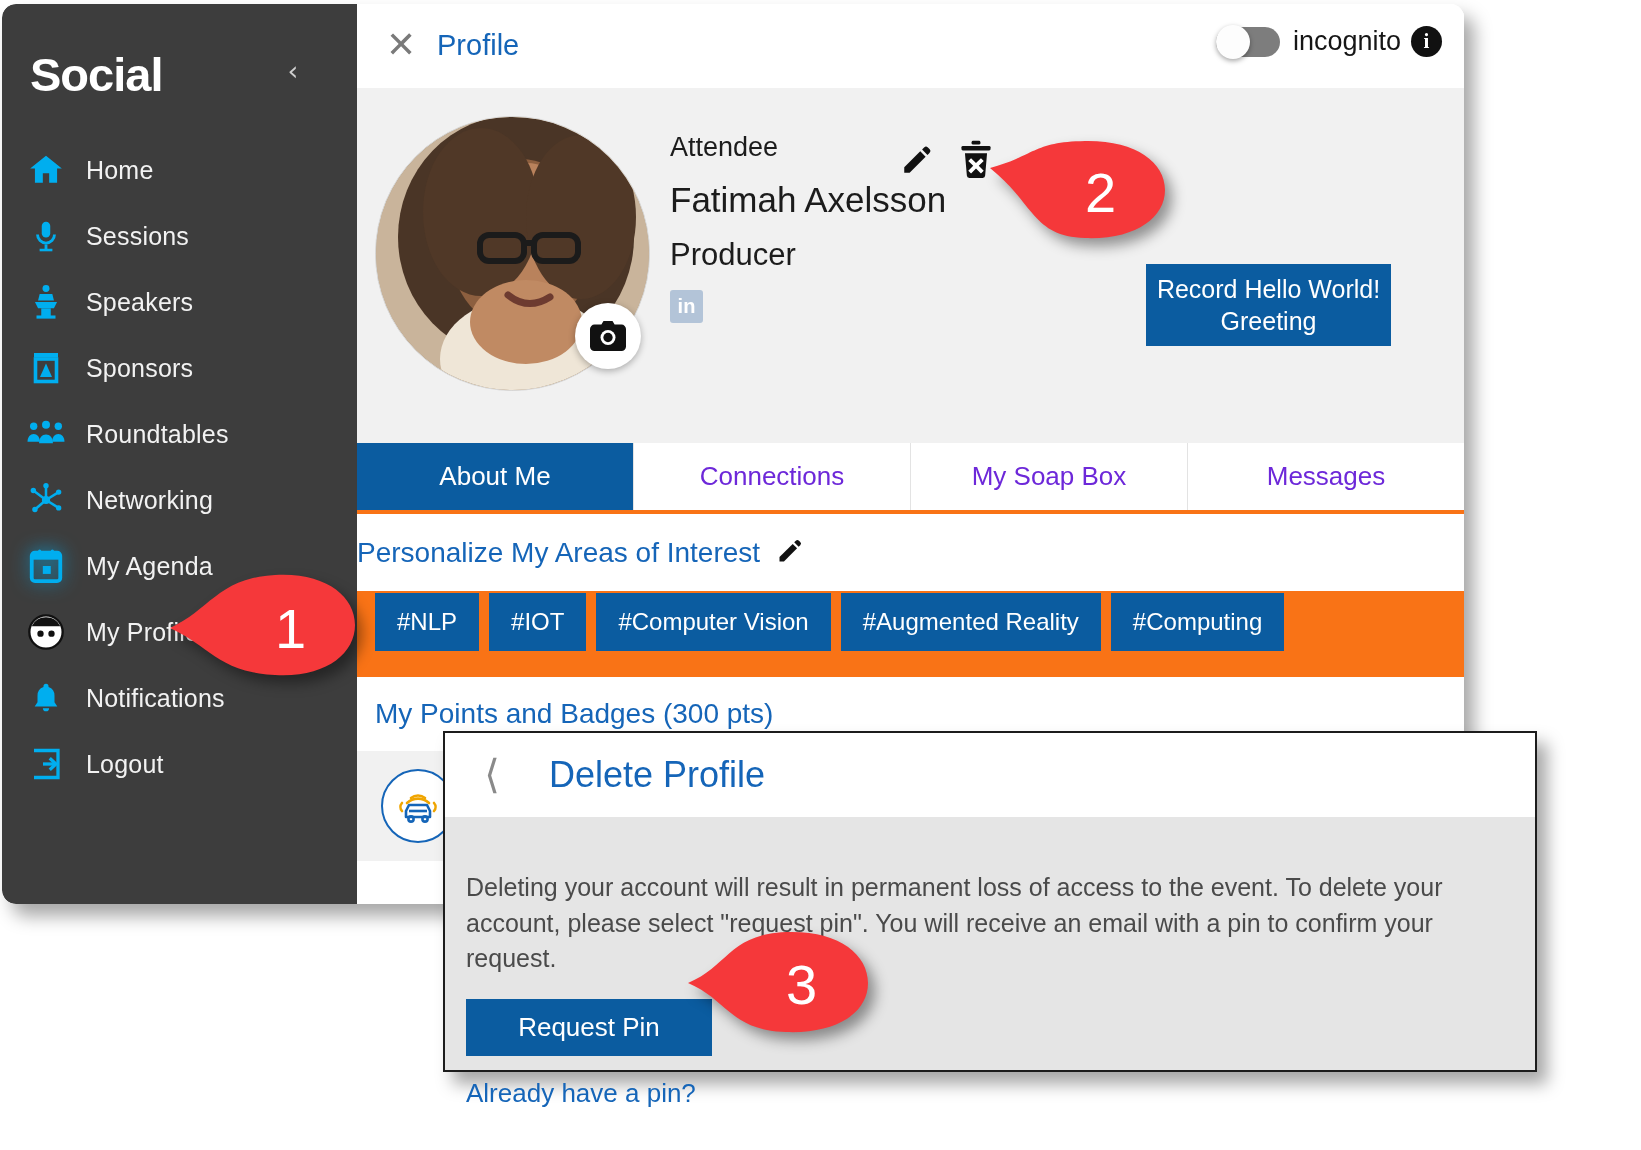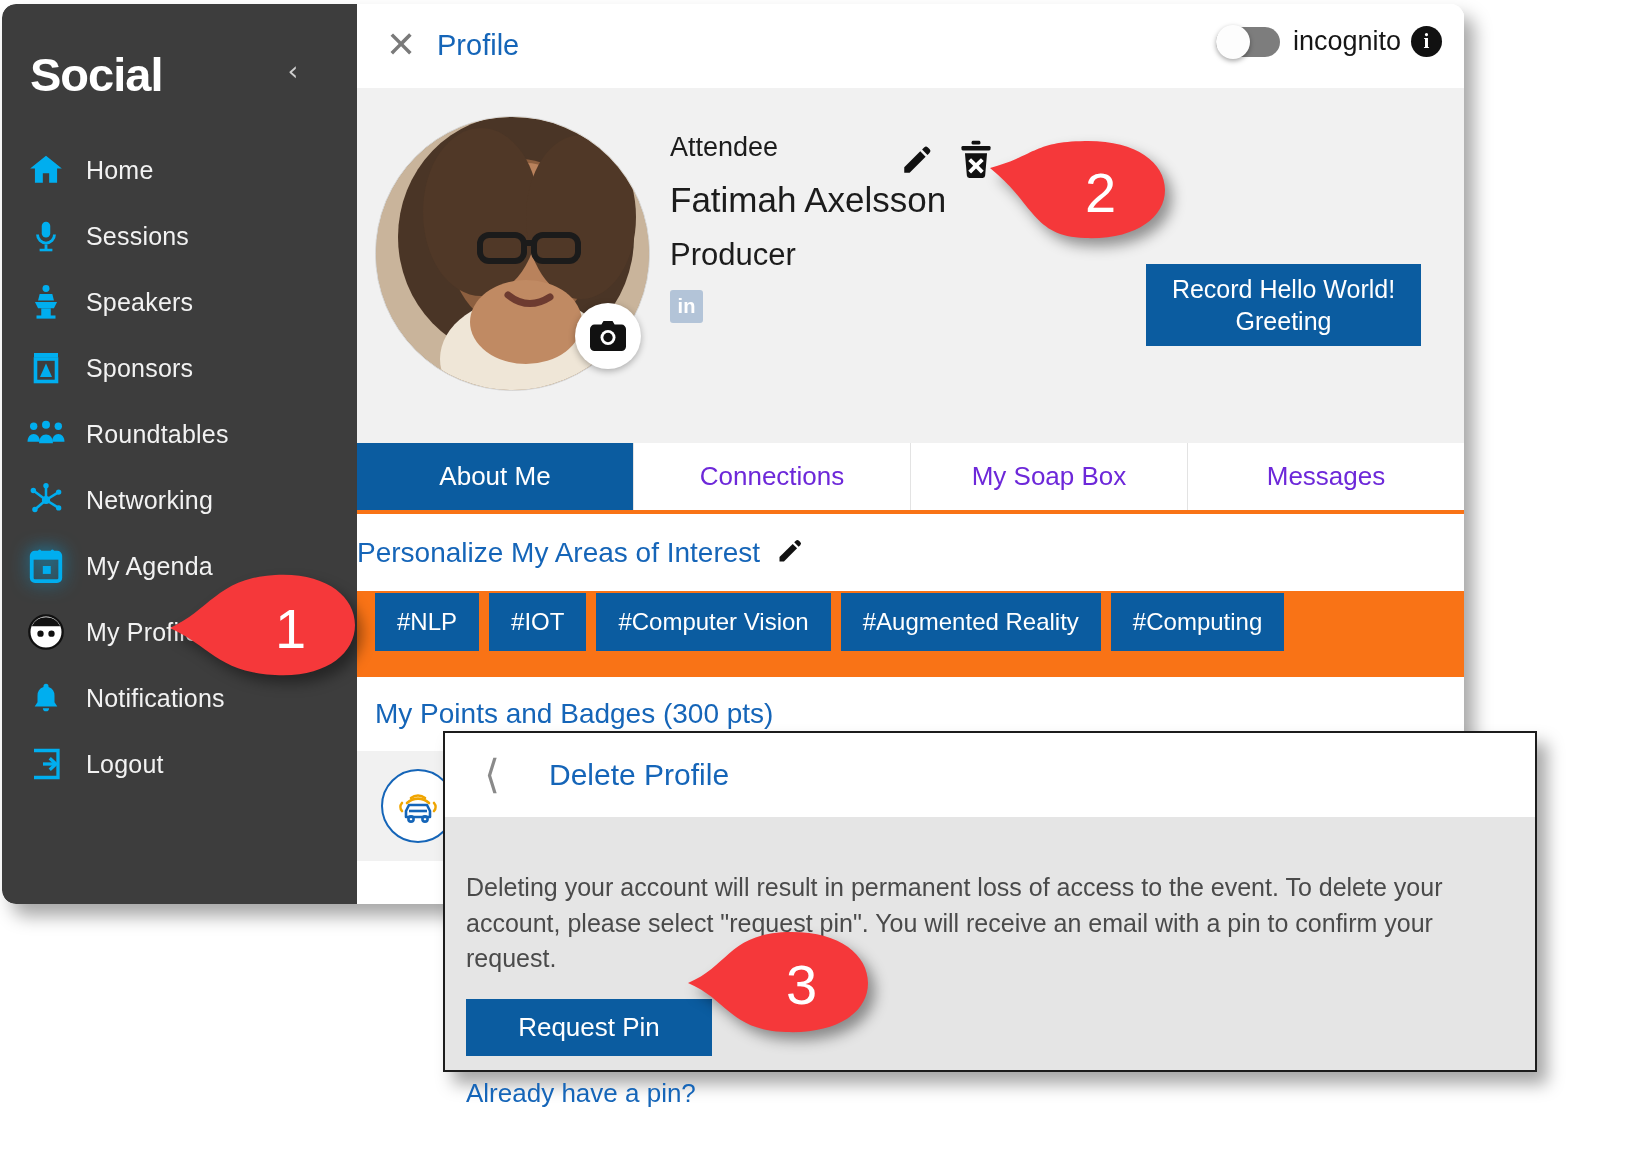--- a/index.html
+++ b/index.html
@@ -48,21 +48,21 @@
   .cam-btn{position:absolute;left:218px;top:215px;width:66px;height:66px;border-radius:50%;background:#ffffff;
     box-shadow:0 2px 7px rgba(0,0,0,.3);display:flex;align-items:center;justify-content:center;cursor:pointer;}
   .pinfo{position:absolute;left:313px;top:46px;}
   .p-role{font-size:27px;color:#1c1c1c;line-height:1.0;}
   .p-name{font-size:35px;color:#1c1c1c;margin-top:21px;line-height:1.0;}
   .p-title{font-size:31px;color:#1c1c1c;margin-top:22px;line-height:1.0;}
   .linkedin{margin-top:20px;width:33px;height:33px;background:#b3c4d8;border-radius:3px;display:flex;align-items:center;
     justify-content:center;color:#ffffff;font-weight:bold;font-size:20px;cursor:pointer;}
   .edit-pencil{position:absolute;left:543px;top:55px;cursor:pointer;}
   .trash-btn{position:absolute;left:603px;top:52px;cursor:pointer;}
-  .record-btn{position:absolute;left:789px;top:176px;width:275px;min-height:82px;background:#0b5ca0;color:#ffffff;
+  .record-btn{position:absolute;left:789px;top:176px;width:245px;min-height:82px;background:#0b5ca0;color:#ffffff;
     font-size:25px;text-align:center;display:flex;align-items:center;justify-content:center;cursor:pointer;line-height:1.28;}
 
   
   .tabs{display:flex;height:67px;background:#ffffff;border-bottom:4px solid #f97316;text-align:center;}
   .tab{flex:1;display:flex;align-items:center;justify-content:center;font-size:26px;color:#6d28d9;cursor:pointer;
     border-right:1px solid #e3e3e3;box-sizing:border-box;}
   .tab:last-child{border-right:none;}
   .tab.active{background:#0b5ca0;color:#ffffff;}
 
   
@@ -77,21 +77,21 @@
   .badges-band{background:#f1f1f1;height:110px;padding-left:24px;display:flex;align-items:center;}
   .badge-ico{width:70px;height:70px;border-radius:50%;background:#ffffff;border:2px solid #1565b8;display:flex;
     align-items:center;justify-content:center;}
 
   
   .dialog{position:absolute;left:443px;top:731px;width:1094px;height:341px;background:#ffffff;border:2px solid #1c1c1c;
     box-shadow:10px 12px 16px rgba(0,0,0,.35);box-sizing:border-box;}
   .dlg-head{height:84px;display:flex;align-items:center;padding-left:26px;background:#ffffff;}
   .dlg-back{width:42px;height:42px;color:#8a8a8a;font-size:40px;line-height:40px;text-align:center;cursor:pointer;
     font-weight:300;font-family:"DejaVu Sans",sans-serif;}
-  .dlg-title{margin-left:36px;font-size:30px;color:#1565b8;}
+  .dlg-title{margin-left:36px;font-size:36px;color:#1565b8;}
   .dlg-body{height:253px;background:#e5e5e5;padding:53px 28px 0 21px;box-sizing:border-box;}
   .dlg-text{font-size:25px;color:#4a4a4a;line-height:1.42;max-width:1010px;}
   .req-pin{margin-top:22px;width:246px;height:57px;background:#0b5ca0;color:#ffffff;font-size:26px;display:flex;
     align-items:center;justify-content:center;cursor:pointer;}
   .already-link{margin-top:22px;font-size:26px;color:#1565b8;cursor:pointer;display:inline-block;}
 
   
   .callout{position:absolute;filter:drop-shadow(7px 8px 7px rgba(0,0,0,.4));}
   .callout .num{position:absolute;color:#ffffff;font-size:56px;font-weight:400;font-family:"Liberation Sans",sans-serif;}
   #callout1{left:170px;top:570px;width:185px;height:110px;}

